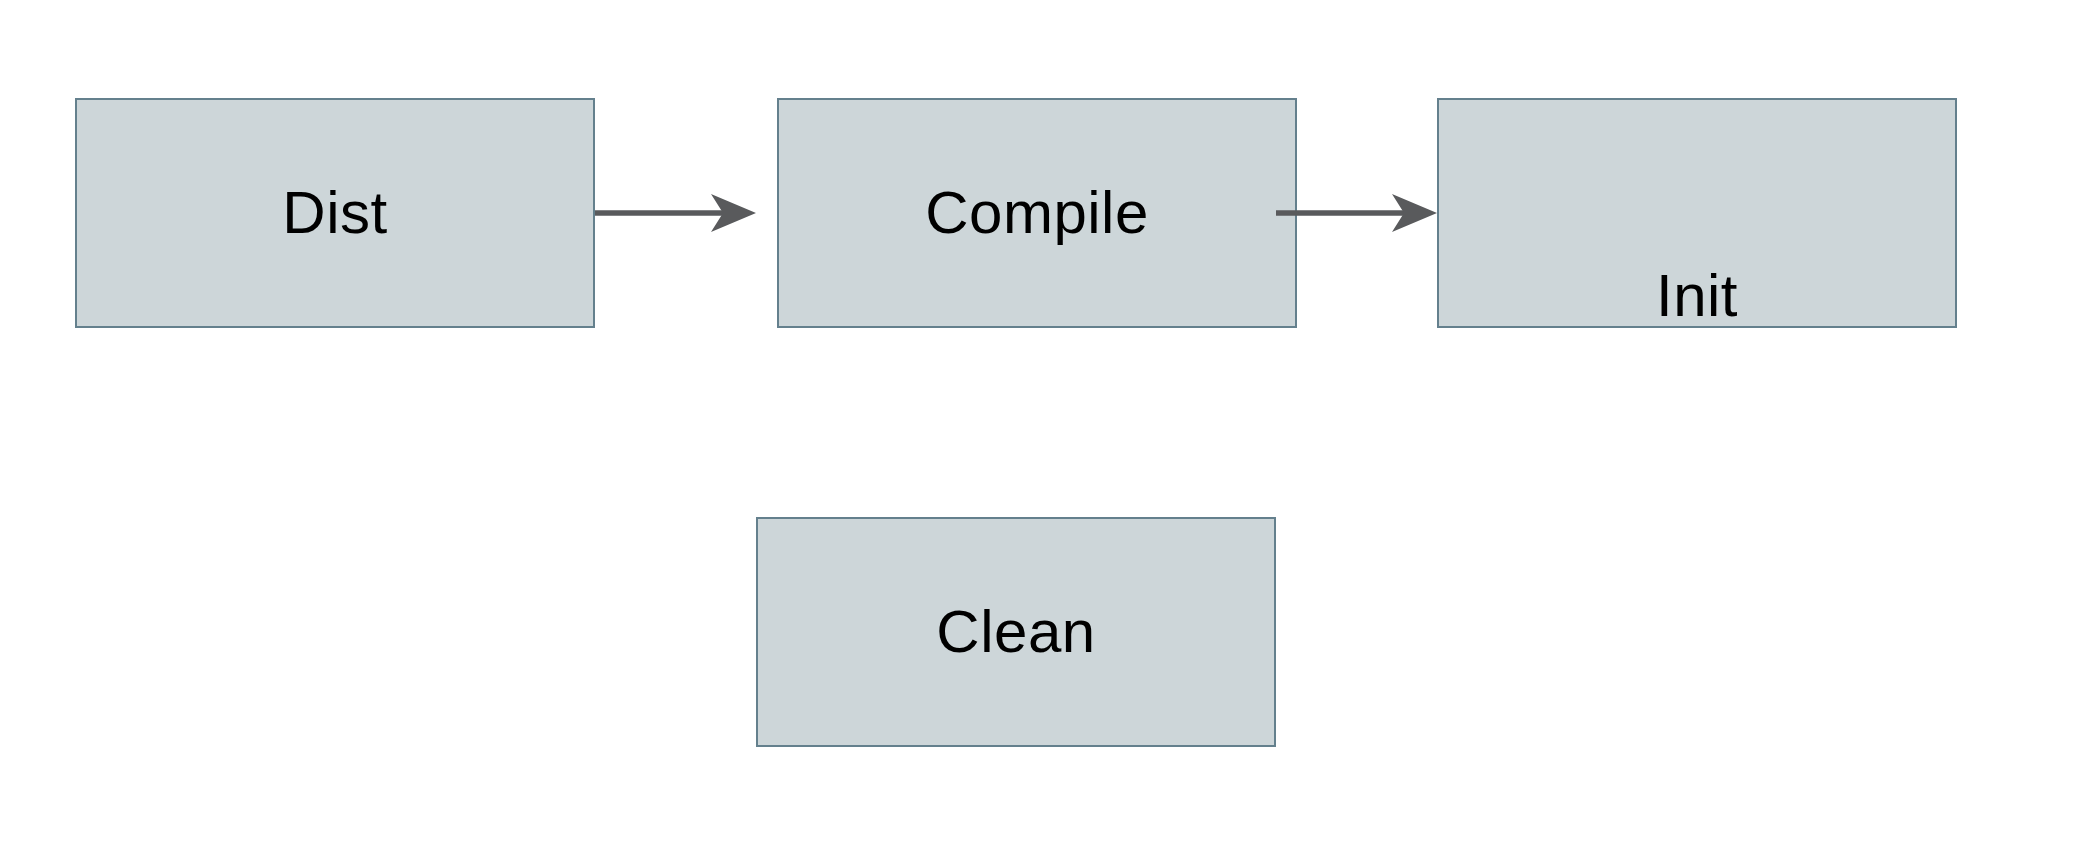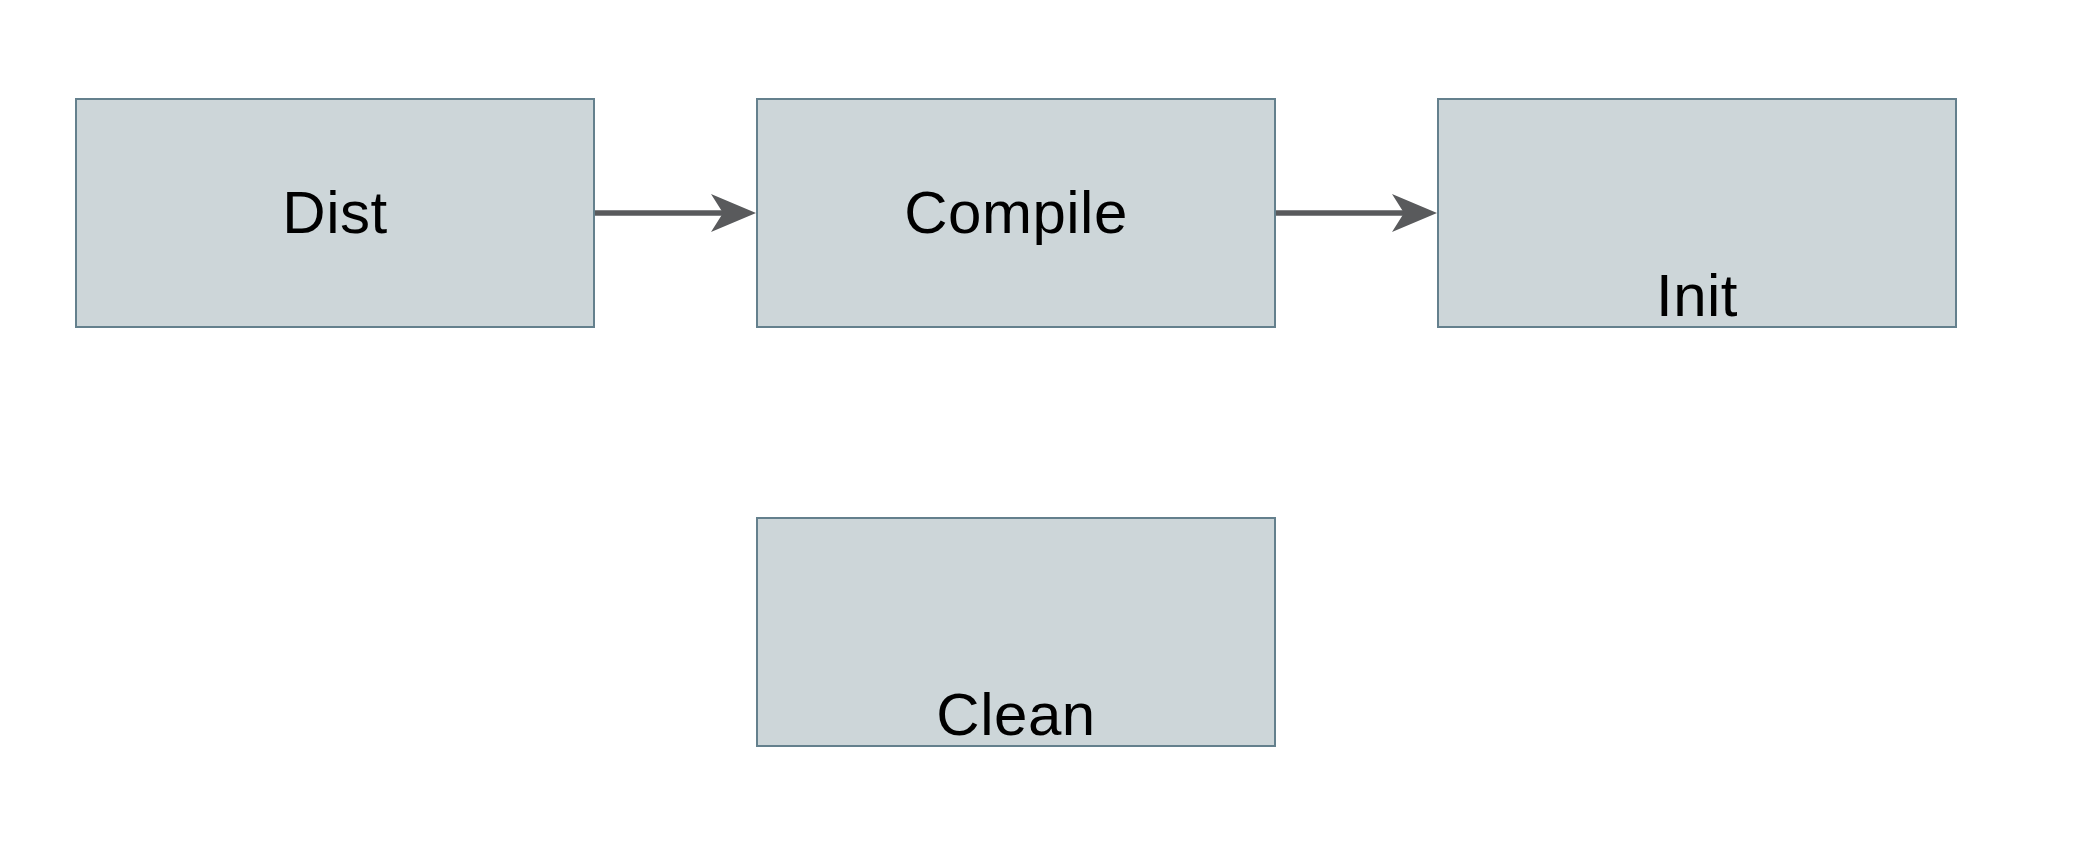--- a/index.html
+++ b/index.html
@@ -31,23 +31,23 @@
   }
   .node-label {
     font-size: 60px;
     font-weight: 400;
     color: var(--text, #000000);
     letter-spacing: 0.5px;
     line-height: 1;
     user-select: none;
   }
   .node-dist    { left: 75px;   top: 98px;  }
-  .node-compile { left: 756px;  top: 98px;  }
+  .node-compile { left: 777px;  top: 98px;  }
   .node-init    { left: 1437px; top: 98px; align-items: flex-end;  }
-  .node-clean   { left: 756px;  top: 517px; align-items: flex-end; }
+  .node-clean   { left: 756px;  top: 517px; }
   .arrow {
     position: absolute;
     width: 161px;
     height: 60px;
     top: 183px;
     overflow: visible;
   }
   .arrow-1 { left: 595px;  }
   .arrow-2 { left: 1276px; }
   .arrow line    { stroke: var(--arrow, #595a5c); stroke-width: 5.5; }

